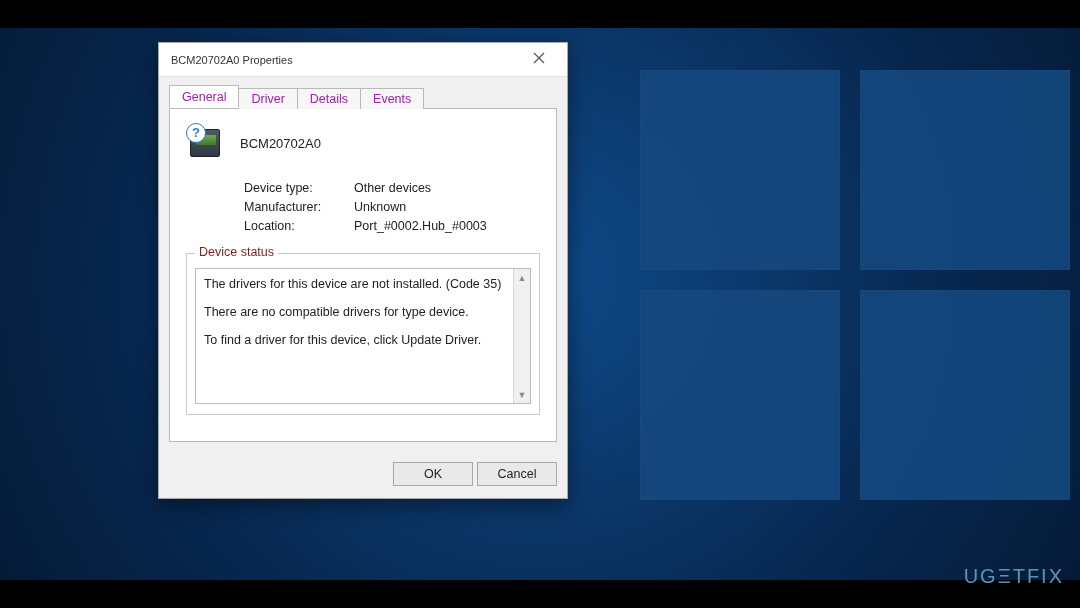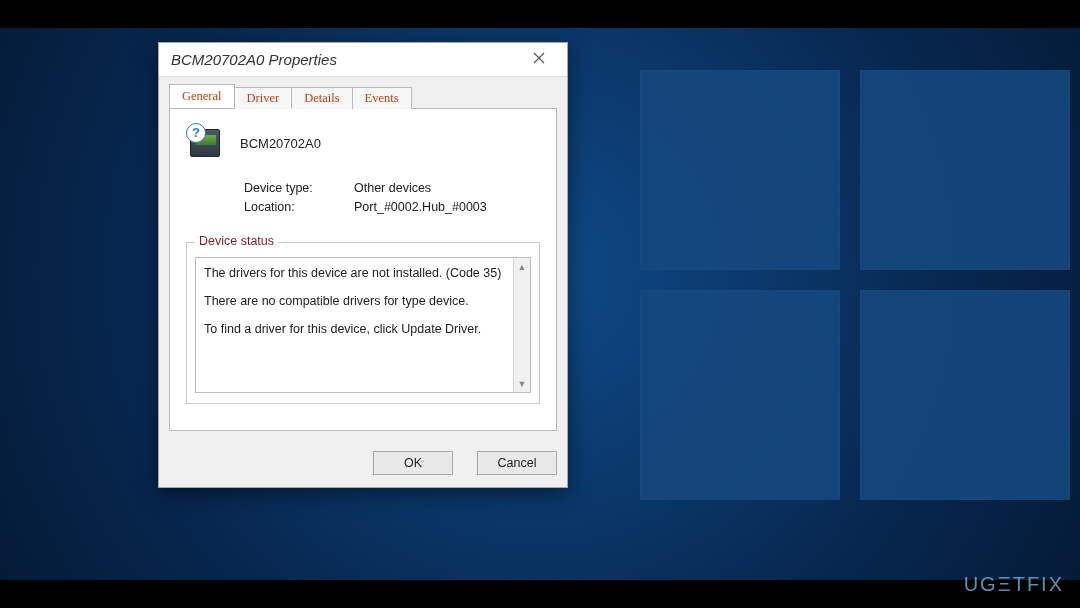--- a/index.html
+++ b/index.html
@@ -36,21 +36,21 @@
   .win-logo .br { left: 220px; top: 220px; width: 210px; height: 210px; }
 
   .letterbox-top, .letterbox-bottom {
     position: absolute; left: 0; right: 0; height: 28px; background: #000;
   }
   .letterbox-top { top: 0; }
   .letterbox-bottom { bottom: 0; }
 
   .watermark {
     position: absolute;
-    right: 16px; bottom: 12px;
+    right: 16px; bottom: 20px;
     font-family: "Segoe UI", sans-serif;
     font-weight: 300;
     font-size: 20px;
     letter-spacing: 2px;
     color: #6da8cc;
     opacity: 0.85;
   }
 
   
   .dialog {
@@ -61,21 +61,21 @@
     border: 1px solid #a8a8a8;
     box-shadow: 0 6px 20px rgba(0,0,0,0.45);
   }
   .titlebar {
     height: 34px;
     background: #fff;
     border-bottom: 1px solid #e0e0e0;
     display: flex; align-items: center;
     padding: 0 8px 0 12px;
   }
-  .titlebar .title { flex: 1; color: #333; font-size: 15px; font-style: italic; }
+  .titlebar .title { flex: 1; color: #333; font-size: 11px; }
   .titlebar .close {
     width: 40px; height: 28px;
     display: flex; align-items: center; justify-content: center;
     color: #555;
     cursor: pointer;
   }
   .titlebar .close svg { width: 12px; height: 12px; }
 
   .client {
     padding: 8px 10px 10px 10px;
@@ -89,26 +89,25 @@
     border-bottom: 1px solid #b9b9b9;
     height: 24px;
     position: relative;
   }
   .tab {
     border: 1px solid #b9b9b9;
     border-bottom: none;
     background: #f6f6f6;
     padding: 3px 12px 3px 12px;
     font-size: 12.5px;
-    color: #c2410c;
+    color: #a21caf;
     margin-right: -1px;
     cursor: pointer;
     position: relative;
     top: 1px;
-    font-family: Liberation Serif, serif;
   }
   .tab.active {
     background: #fff;
     border-bottom: 1px solid #fff;
     top: 0;
     padding-top: 4px;
     z-index: 2;
   }
   .tabpage {
     border: 1px solid #b9b9b9;
@@ -147,21 +146,21 @@
     border: 1.5px solid #2a7bd1;
     color: #2a7bd1;
     font-weight: bold;
     font-size: 13px;
     line-height: 18px;
     text-align: center;
   }
   .dev-name { font-size: 13px; color: #222; text-align: center; }
 
   
-  .props { margin-left: 58px; margin-bottom: 28px; }
+  .props { margin-left: 58px; margin-bottom: 20px; }
   .prow { display: flex; margin: 5px 0; font-size: 12.5px; color: #222;}
   .plabel { width: 110px; }
   .pval { flex: 1; }
 
   
   .fieldset {
     border: 1px solid #c9c9c9;
     padding: 0;
     margin: 0 0 10px 0;
     position: relative;
@@ -206,21 +205,21 @@
     font-size: 12.5px;
     color: #222;
     cursor: pointer;
     min-width: 80px;
     text-align: center;
   }
 
   .update-row { display: flex; justify-content: flex-end; margin-top: 4px; }
 
   .dlg-buttons {
-    display: flex; justify-content: flex-end; gap: 24px;
+    display: flex; justify-content: flex-end; gap: 4px;
     padding: 10px 10px 12px 10px;
     background: #f0f0f0;
   }
 </style>
 </head>
 <body>
 
 <div class="desktop">
   <div class="win-logo">
     <div class="pane tl"></div>
@@ -260,20 +259,24 @@
         </div>
         <div class="dev-name">BCM20702A0</div>
       </div>
 
       <div class="props">
         <div class="prow">
           <div class="plabel">Device type:</div>
           <div class="pval">Other devices</div>
         </div>
         <div class="prow">
+          <div class="plabel">Manufacturer:</div>
+          <div class="pval">Unknown</div>
+        </div>
+        <div class="prow">
           <div class="plabel">Location:</div>
           <div class="pval">Port_#0002.Hub_#0003</div>
         </div>
       </div>
 
       <div class="fieldset">
         <div class="legend">Device status</div>
         <div class="status-box">
           <p>The drivers for this device are not installed. (Code 35)</p>
           <p>There are no compatible drivers for type device.</p>

